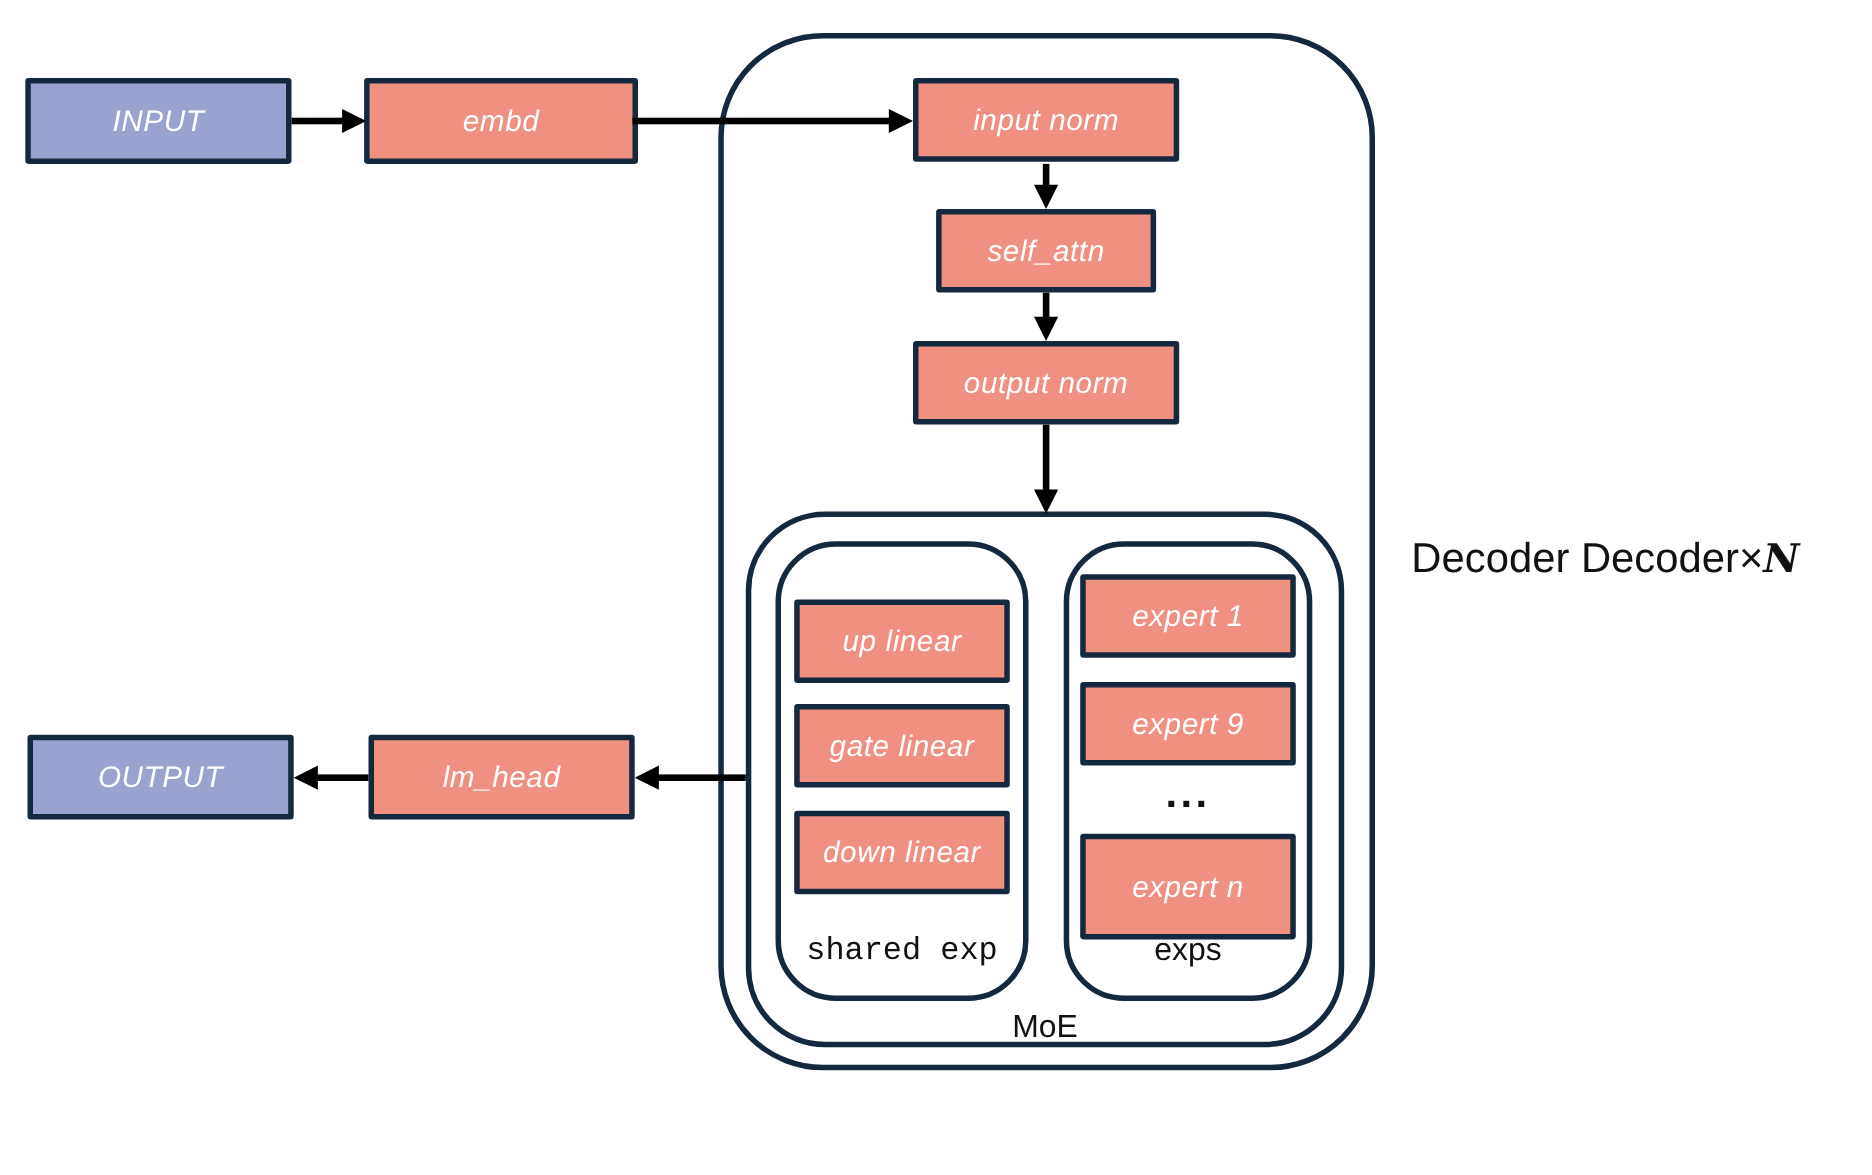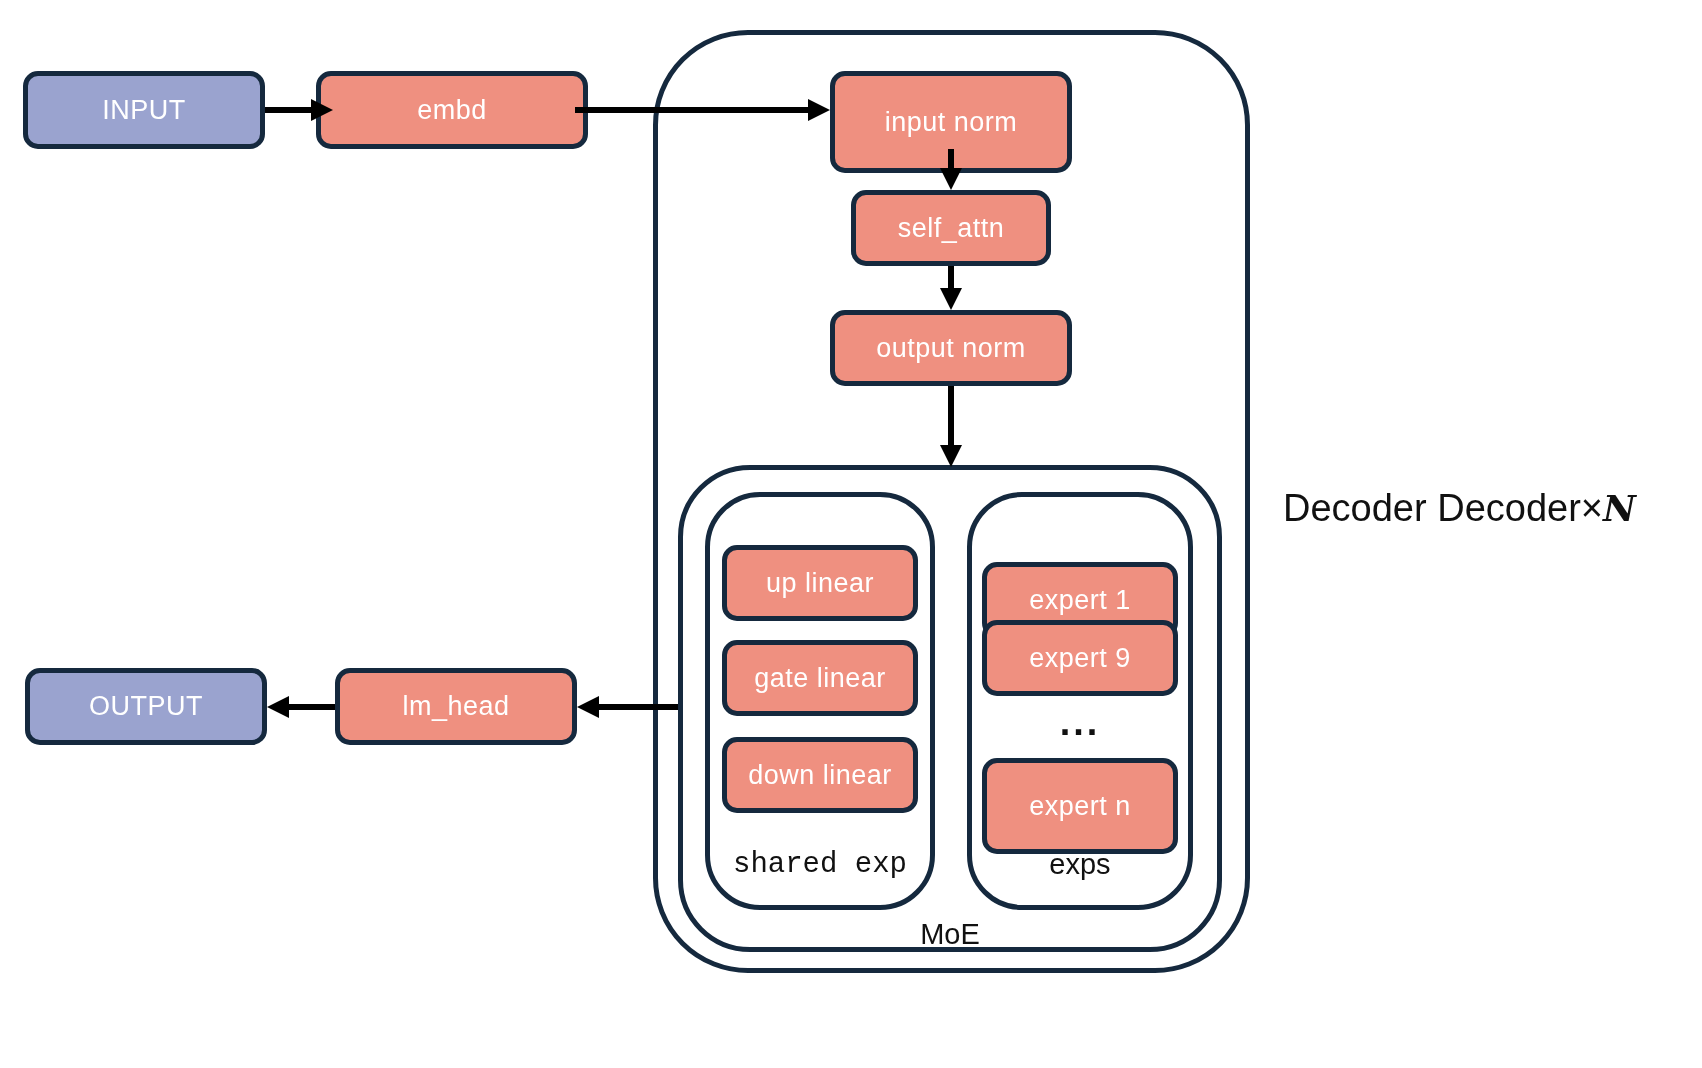--- a/index.html
+++ b/index.html
@@ -20,23 +20,23 @@
   .container{
     position:absolute;border:5px solid var(--stroke);background:transparent;
   }
   .decoder-container{left:653px;top:30px;width:597px;height:943px;border-radius:95px;}
   .moe-container{left:678px;top:465px;width:544px;height:487px;border-radius:72px;}
   .shared-exp-container{left:705px;top:492px;width:230px;height:418px;border-radius:55px;}
   .exps-container{left:967px;top:492px;width:226px;height:418px;border-radius:55px;}
 
   
   .node{
-    position:absolute;border:5px solid var(--stroke);border-radius:15px;
+    position:absolute;border:5px solid var(--stroke);border-radius:3px;
     display:flex;align-items:center;justify-content:center;
-    color:#fff;font-size:27px;letter-spacing:0.5px;z-index:3;
+    color:#fff;font-size:27px;letter-spacing:0.5px;z-index:3;font-style:italic;
   }
   .node.salmon{background:var(--salmon);}
   .node.purple{background:var(--purple);}
 
   
   .lbl{
     position:absolute;color:var(--label);font-size:29px;text-align:center;z-index:2;
   }
   .dots{
     position:absolute;color:var(--label);font-size:38px;font-weight:bold;
@@ -77,30 +77,30 @@
   <div class="container exps-container"></div>
 
   <div class="lbl" style="left:705px;top:848px;width:230px;font-family:Liberation Mono, monospace;">shared exp</div>
   <div class="lbl" style="left:967px;top:848px;width:226px;">exps</div>
   <div class="lbl" style="left:678px;top:918px;width:544px;">MoE</div>
   <div class="dots" style="left:967px;top:712px;width:226px;">...</div>
 
   <div class="decoder-layers-label"><span>Decoder Decoder</span><span>×</span><span class="n-italic">N</span></div>
 
   <div class="node purple" style="left:23px;top:71px;width:242px;height:78px;">INPUT</div>
-  <div class="node salmon" style="left:316px;top:71px;width:272px;height:78px;">embd</div>
-  <div class="node salmon" style="left:830px;top:71px;width:242px;height:102px;">input norm</div>
+  <div class="node salmon" style="left:331px;top:71px;width:249px;height:78px;">embd</div>
+  <div class="node salmon" style="left:830px;top:71px;width:242px;height:76px;">input norm</div>
   <div class="node salmon" style="left:851px;top:190px;width:200px;height:76px;">self_attn</div>
   <div class="node salmon" style="left:830px;top:310px;width:242px;height:76px;">output norm</div>
 
   <div class="node salmon" style="left:722px;top:640px;width:196px;height:76px;">gate linear</div>
   <div class="node salmon" style="left:722px;top:545px;width:196px;height:76px;">up linear</div>
   <div class="node salmon" style="left:722px;top:737px;width:196px;height:76px;">down linear</div>
 
-  <div class="node salmon" style="left:982px;top:522px;width:196px;height:76px;margin-top:40px;">expert 1</div>
+  <div class="node salmon" style="left:982px;top:522px;width:196px;height:76px;">expert 1</div>
   <div class="node salmon" style="left:982px;top:620px;width:196px;height:76px;">expert 9</div>
   <div class="node salmon" style="left:982px;top:758px;width:196px;height:96px;">expert n</div>
 
   <div class="node salmon" style="left:335px;top:668px;width:242px;height:77px;">lm_head</div>
   <div class="node purple" style="left:25px;top:668px;width:242px;height:77px;">OUTPUT</div>
 
   <div class="arrow h right" style="left:265px;top:99px;width:68px;">
       <div class="shaft"></div>
       <div class="head"></div>
     </div>

